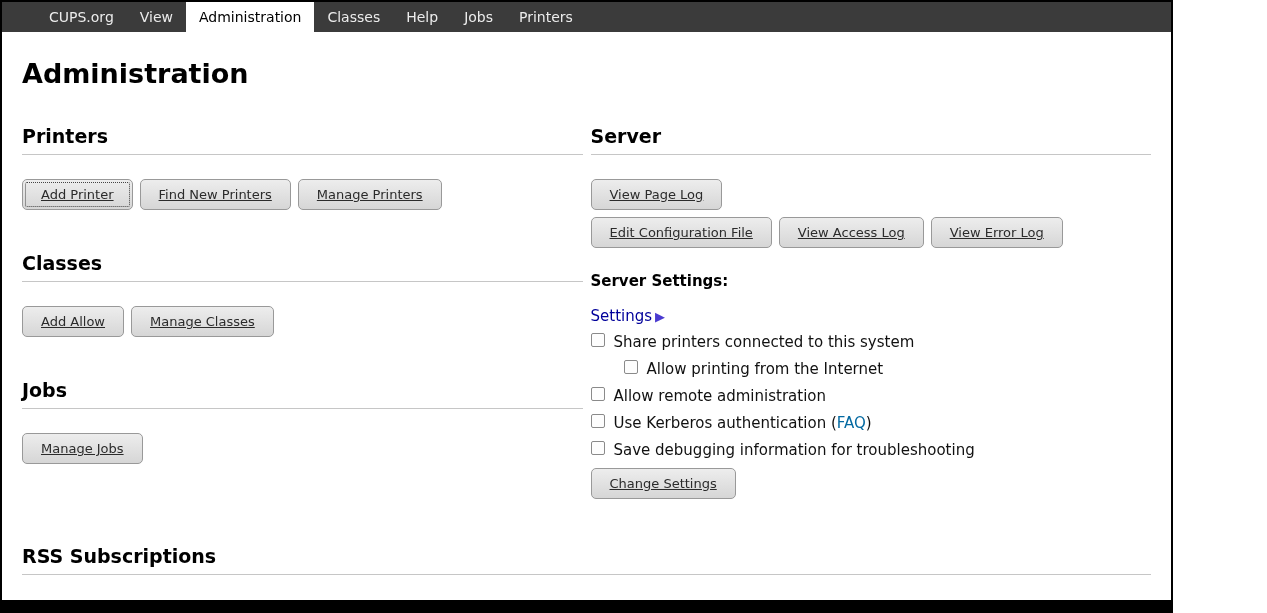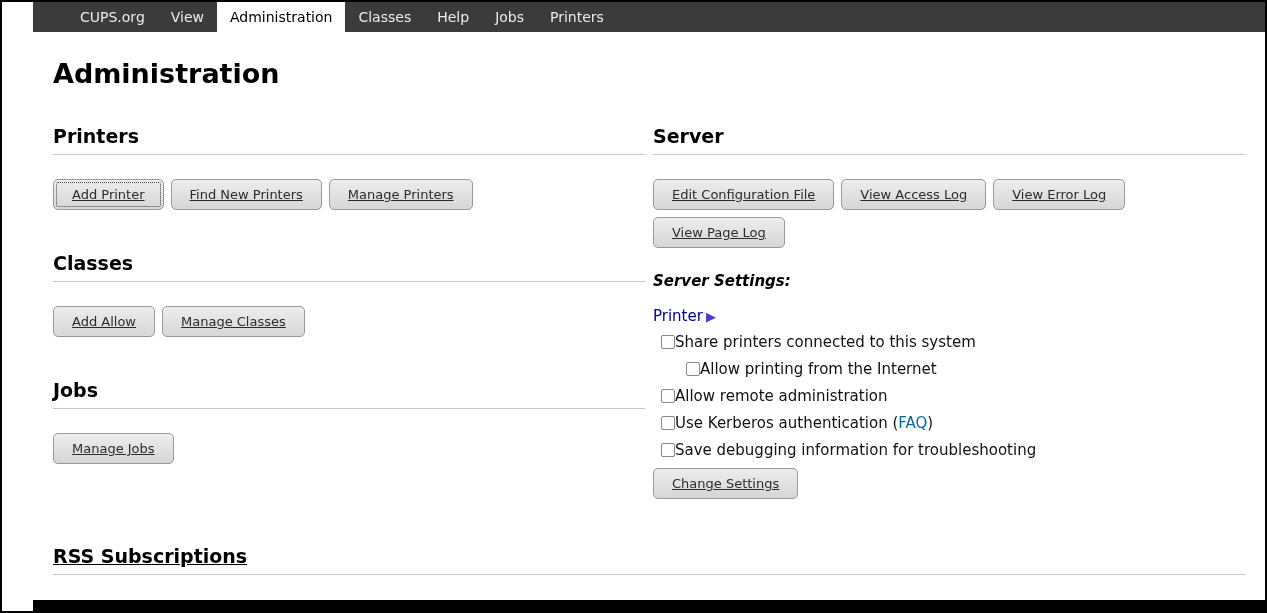--- a/index.html
+++ b/index.html
@@ -2,29 +2,28 @@
 <html><head>
 <meta charset="utf-8">
 <style>
   html, body {
     margin: 0;
     padding: 0;
     background: #ffffff;
     font-family: "DejaVu Sans", "Liberation Sans", sans-serif;
   }
   .window {
-    width: 1267px;
+    width: 1173px;
     height: 613px;
     box-sizing: border-box;
     border: 2px solid #000000;
     background: #ffffff;
     display: flex;
     flex-direction: column;
     overflow: hidden;
-    padding-left: 31px;
   }
   
   .top-nav {
     background: #3b3b3b;
     height: 30px;
     display: flex;
     align-items: stretch;
     padding-left: 34px;
     flex: 0 0 auto;
   }
@@ -95,39 +94,39 @@
   .btn.focused {
     outline: 1px dotted #444444;
     outline-offset: -4px;
   }
   
   .settings-label {
     font-size: 15px;
     font-weight: bold;
     color: #000000;
     margin: 24px 0 16px 0;
-    font-style: italic;
   }
   .advanced-link {
     font-size: 15px;
     color: #00009a;
     text-decoration: none;
     cursor: pointer;
     display: inline-block;
     margin-bottom: 8px;
   }
   .advanced-link .arrow {
     color: #4a3ad0;
     font-size: 13px;
     margin-left: 3px;
   }
   .check-row {
     display: flex;
-    align-items: center;
-    margin: 0 0 9px 8px;
+    align-items: flex-start;
+    gap: 9px;
+    margin: 0 0 9px 0;
     font-size: 15px;
     color: #111111;
   }
   .check-row.indent { margin-left: 33px; }
   .check-row input[type="checkbox"] {
     appearance: none;
     -webkit-appearance: none;
     width: 14px;
     height: 14px;
     border: 1px solid #8a8a8a;
@@ -138,21 +137,21 @@
     flex: 0 0 auto;
   }
   .check-row label { cursor: default; }
   .inline-link {
     color: #0369a1;
     text-decoration: none;
     cursor: pointer;
   }
   .change-row { }
   
-  .rss-section { margin-top: 4px; margin-bottom: 0; text-decoration: underline; }
+  .rss-section { margin-top: 4px; margin-bottom: 0; }
   
   .footer-bar {
     flex: 0 0 auto;
     height: 11px;
     background: #000000;
   }
 </style>
 </head>
 <body>
 
@@ -209,31 +208,31 @@
       </div>
 
       <div class="col">
 
         <section class="section">
           <div class="section-head">
             <h2>Server</h2>
           </div>
 
           <div class="btn-row">
+            <button class="btn">View Page Log</button>
+          </div>
+          <div class="btn-row">
             <button class="btn">Edit Configuration File</button>
             <button class="btn">View Access Log</button>
             <button class="btn">View Error Log</button>
           </div>
-          <div class="btn-row">
-            <button class="btn">View Page Log</button>
-          </div>
 
           <div class="settings-label">Server Settings:</div>
 
-          <a class="advanced-link"><span>Printer</span><span class="arrow">▶</span></a>
+          <a class="advanced-link"><span>Settings</span><span class="arrow">▶</span></a>
 
           <div class="check-row">
             <input type="checkbox" style="">
             <label>Share printers connected to this system</label>
           </div>
 
           <div class="check-row indent">
             <input type="checkbox" style="">
             <label>Allow printing from the Internet</label>
           </div>

